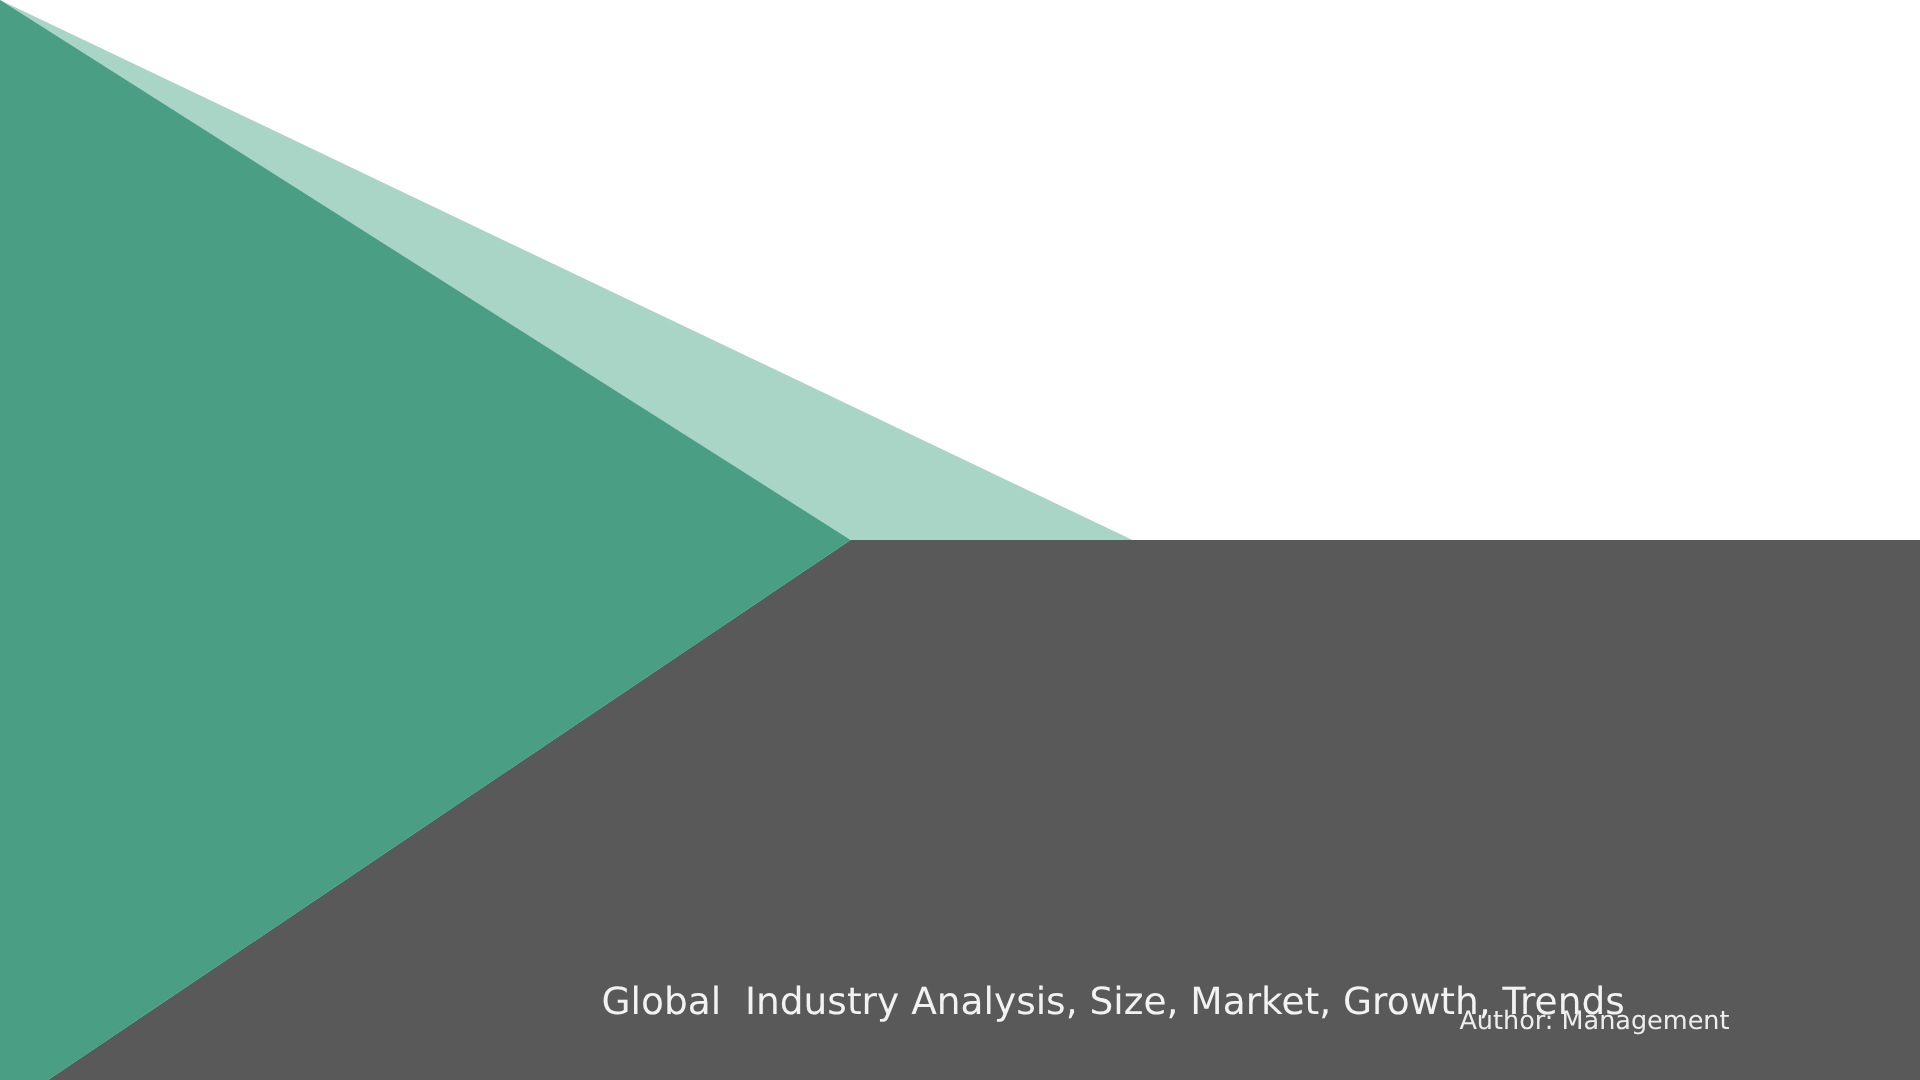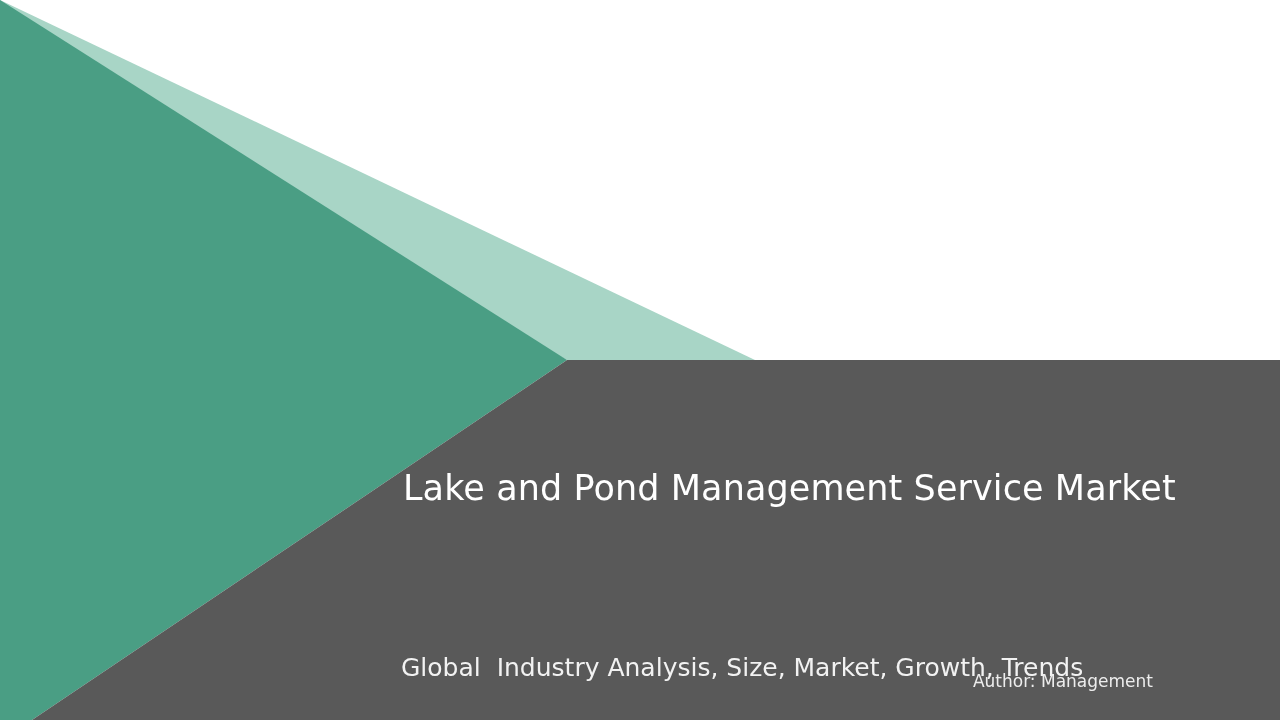--- a/index.html
+++ b/index.html
@@ -99,21 +99,20 @@
 
     <polygon points="0,0 567,360 32,720 0,720" fill="#4a9e84"></polygon>
   </svg>
 
   <svg class="panel" viewBox="0 0 1280 360" preserveAspectRatio="none">
     <polygon points="567,0 1280,0 1280,360 32,360" fill="#595959"></polygon>
   </svg>
 
   <div class="content">
 
-    <h1 class="title">Lake and Pond Management Service Market</h1>
 
     <div class="subtitle">
       <span class="subtitle-line">Global  Industry Analysis, Size, Market, Growth, Trends</span>
       
     </div>
 
     <div class="author">Author: Management</div>
 
   </div>
 

